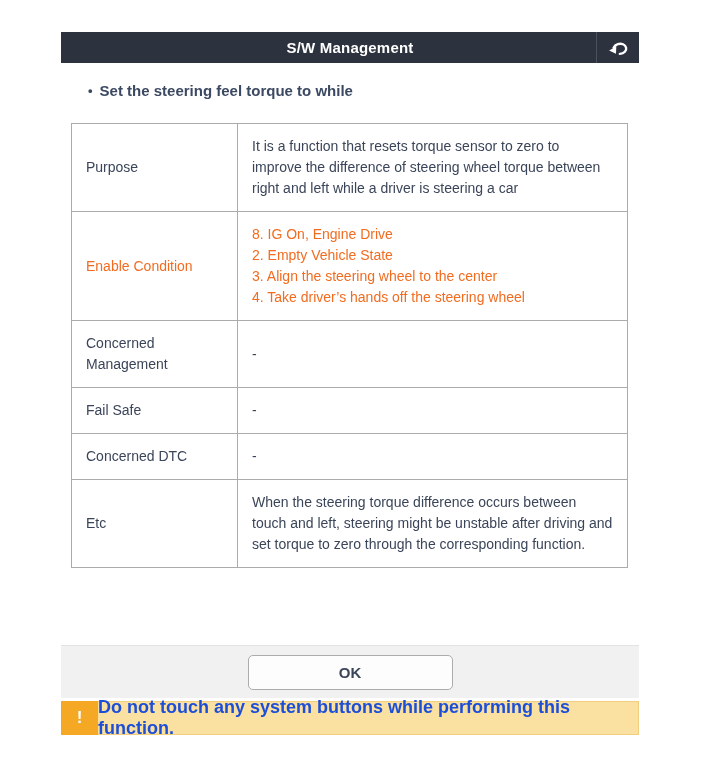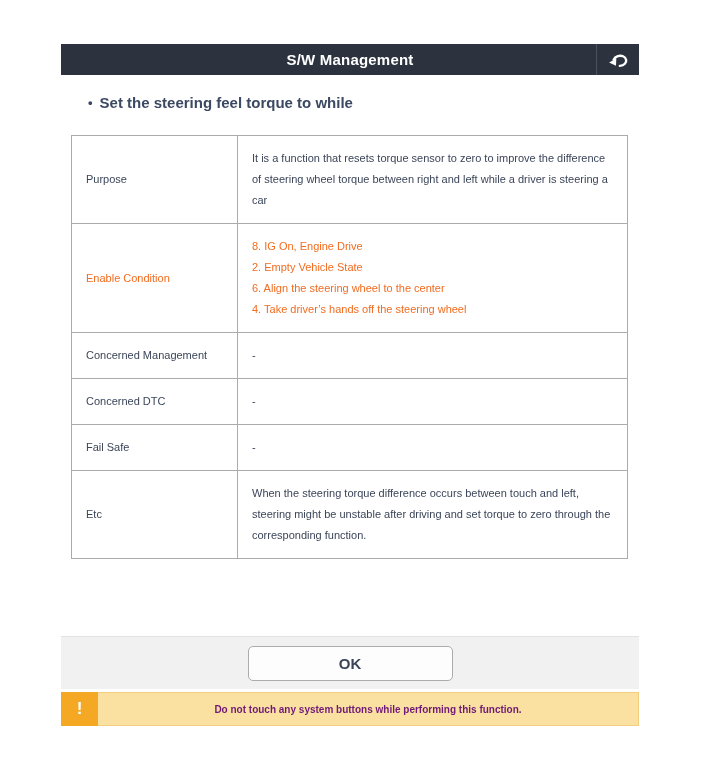--- a/index.html
+++ b/index.html
@@ -6,21 +6,21 @@
   html, body {
     width: 701px; height: 770px;
     background: #ffffff;
     font-family: "Liberation Sans", "DejaVu Sans", sans-serif;
     overflow: hidden;
   }
   .page { width: 578px; margin-left: 61px; }
 
   
   .header-bar {
-    margin-top: 44px;
+    margin-top: 32px;
     height: 31px;
     background: var(--header-bg, #2C333F);
     display: flex;
     align-items: center;
     position: relative;
   }
   .header-title {
     flex: 1;
     text-align: center;
     color: #ffffff;
@@ -62,21 +62,21 @@
 
   
   .info-table {
     margin: 21px 11px 0 10px;
     width: 557px;
     border-collapse: collapse;
     table-layout: fixed;
   }
   .info-table td {
     border: 1px solid var(--table-border, #ABABAB);
-    font-size: 11px;
+    font-size: 14px;
     line-height: 21px;
     color: var(--text-dark, #3B4559);
     vertical-align: middle;
   }
   .info-table .label-cell {
     width: 166px;
     text-align: left;
     padding: 12px 14px;
   }
   .info-table .value-cell {
@@ -129,23 +129,23 @@
     flex: 0 0 auto;
   }
   .warning-text {
     flex: 1;
     background: var(--warning-bar-bg, #FAE1A2);
     border: 1px solid #F2CF7E;
     border-left: none;
     display: flex;
     align-items: center;
     justify-content: center;
-    font-size: 10px;
-    font-weight: bold;
-    color: #701a75;
+    font-size: 18px;
+    font-weight: bold;
+    color: #1d4ed8;
   }
 </style>
 </head>
 <body>
 
 <div class="page">
 
   <div class="header-bar">
     <div class="header-title">S/W Management</div>
     <div class="header-right">
@@ -171,38 +171,38 @@
     <td class="label-cell">Purpose</td>
     <td class="value-cell">
             <div class="value-line">It is a function that resets torque sensor to zero to improve the difference of steering wheel torque between right and left while a driver is steering a car</div>
           </td>
   </tr>
         <tr class="accent">
     <td class="label-cell">Enable Condition</td>
     <td class="value-cell">
             <div class="value-line">8. IG On, Engine Drive</div>
             <div class="value-line">2. Empty Vehicle State</div>
-            <div class="value-line">6. Align the steering wheel to the center</div>
+            <div class="value-line">3. Align the steering wheel to the center</div>
             <div class="value-line">4. Take driver’s hands off the steering wheel</div>
           </td>
   </tr>
         <tr>
     <td class="label-cell">Concerned Management</td>
     <td class="value-cell">
             <div class="value-line">-</div>
           </td>
   </tr>
         <tr>
+    <td class="label-cell">Fail Safe</td>
+    <td class="value-cell">
+            <div class="value-line">-</div>
+          </td>
+  </tr>
+        <tr>
     <td class="label-cell">Concerned DTC</td>
-    <td class="value-cell">
-            <div class="value-line">-</div>
-          </td>
-  </tr>
-        <tr>
-    <td class="label-cell">Fail Safe</td>
     <td class="value-cell">
             <div class="value-line">-</div>
           </td>
   </tr>
         <tr>
     <td class="label-cell">Etc</td>
     <td class="value-cell">
             <div class="value-line">When the steering torque difference occurs between touch and left, steering might be unstable after driving and set torque to zero through the corresponding function.</div>
           </td>
   </tr>

